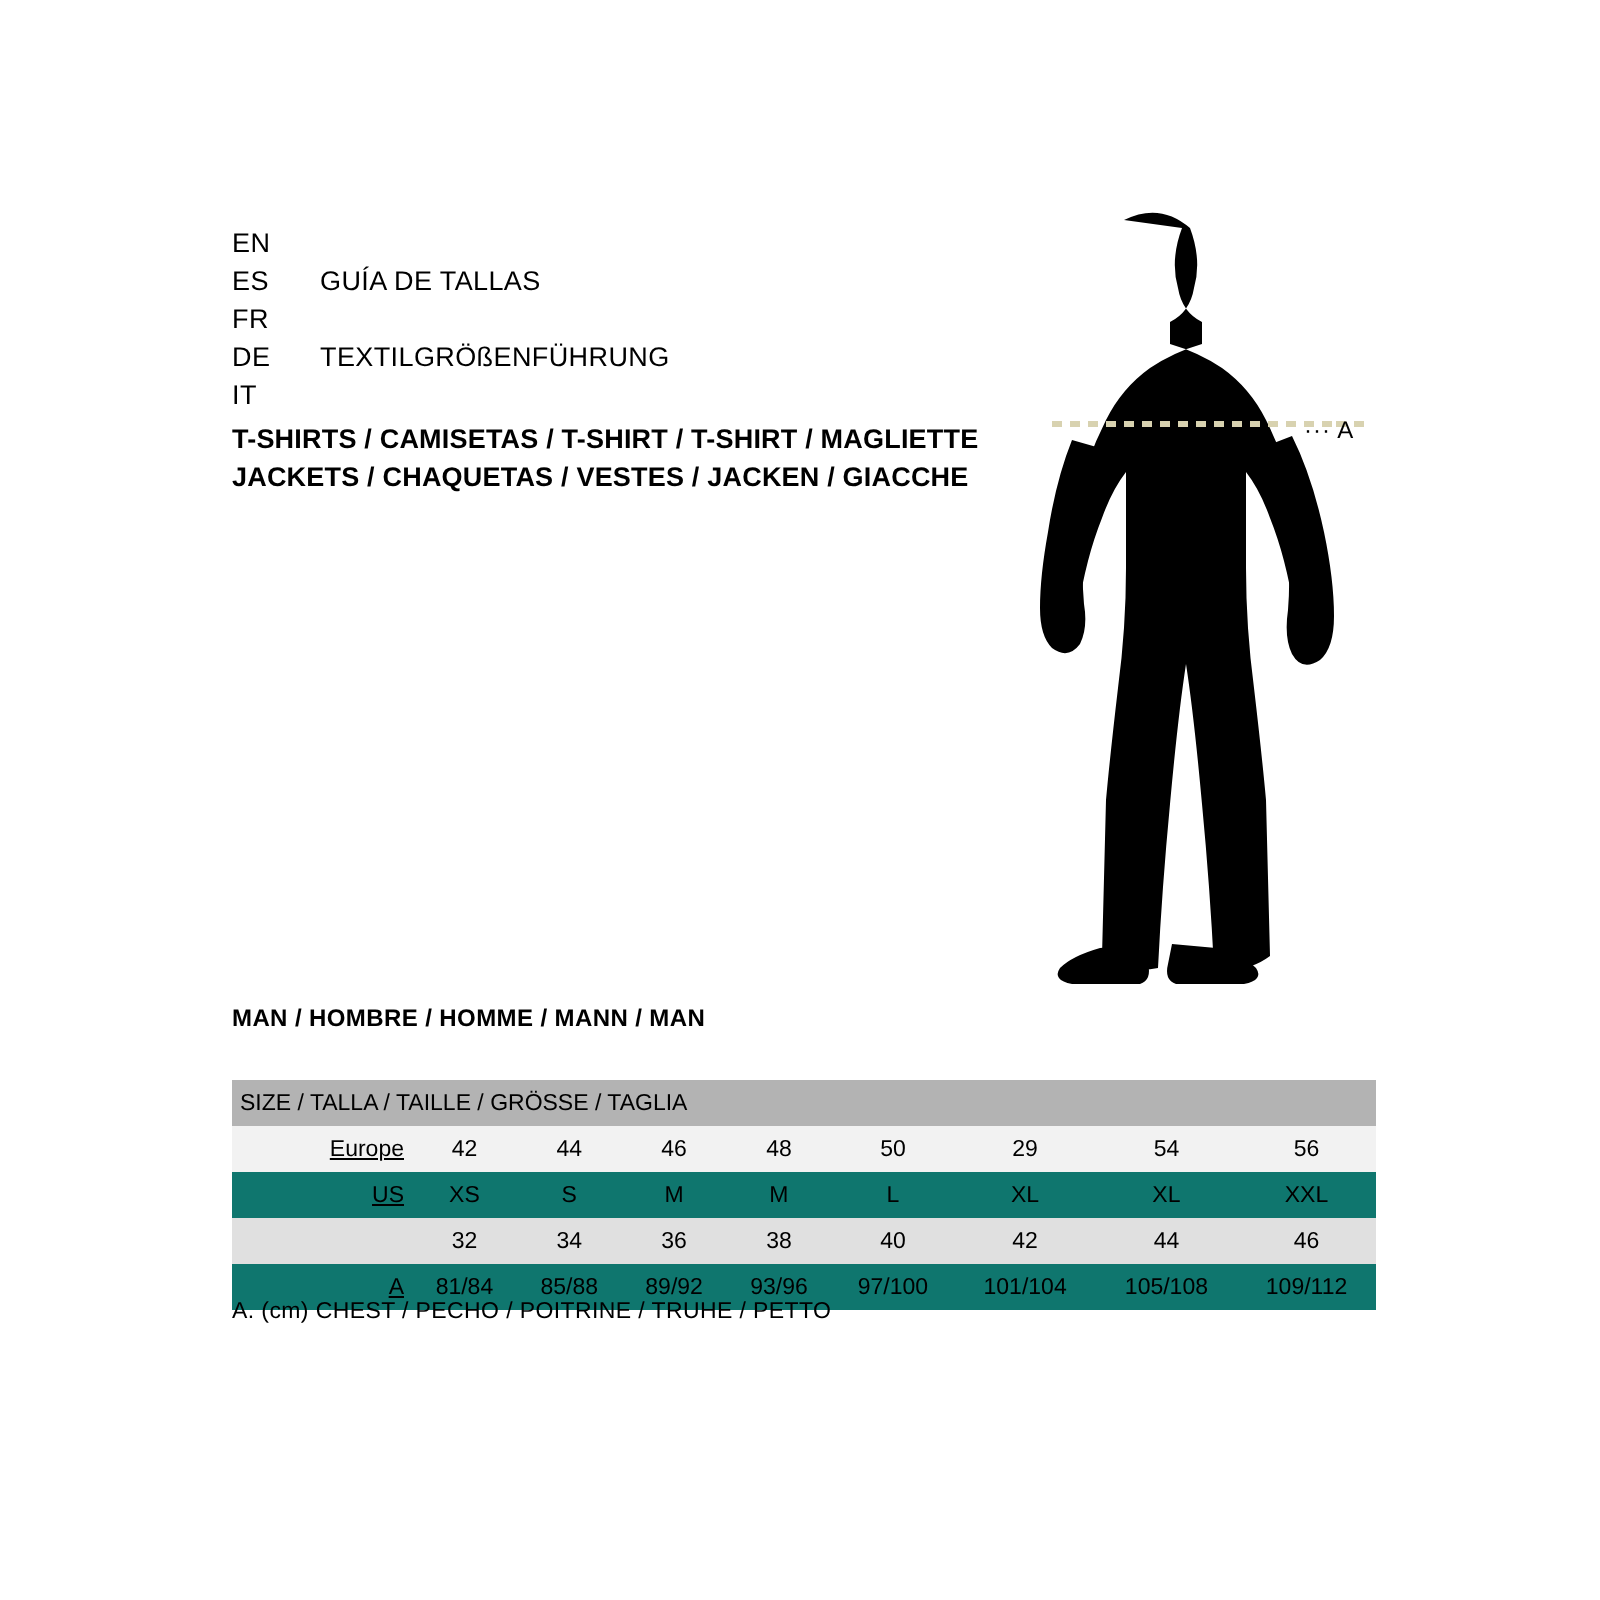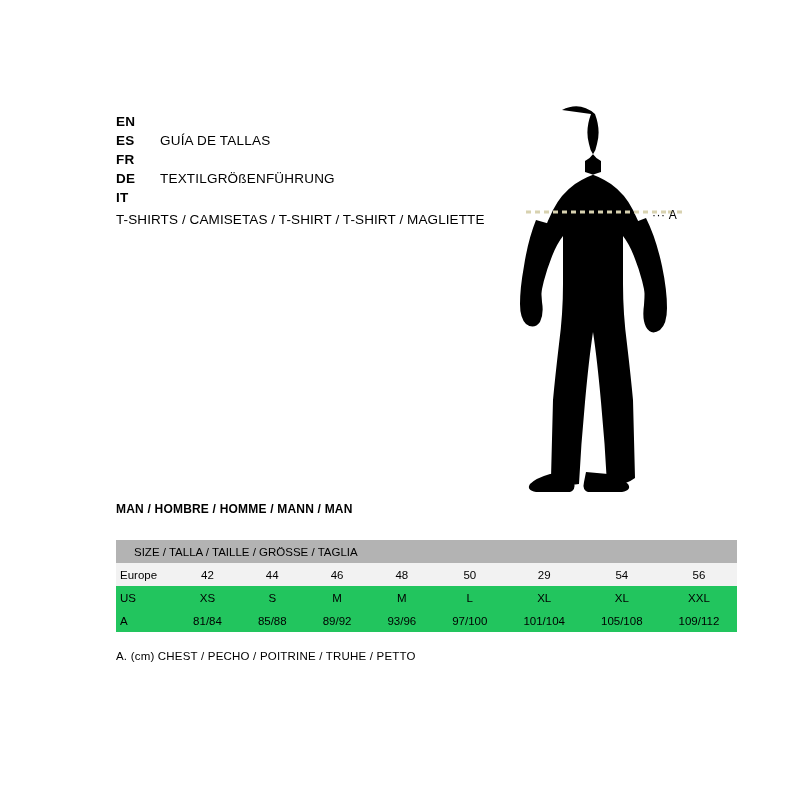--- a/index.html
+++ b/index.html
@@ -25,34 +25,33 @@
   }
   .lang-row {
     display: flex;
     font-size: 13.5px;
     line-height: 19px;
     letter-spacing: 0.2px;
   }
   .lang-code {
     width: 44px;
     flex: 0 0 44px;
-    font-weight: bold;
   }
   .lang-text {
     flex: 1 1 auto;
   }
 
   .garment-block {
     position: absolute;
     left: 116px;
     top: 210px;
     width: 400px;
     font-size: 13.5px;
     line-height: 19px;
-    font-weight: normal;
+    font-weight: bold;
     letter-spacing: 0.1px;
   }
   .garment-line {
     white-space: nowrap;
   }
 
   
   .figure-wrap {
     position: absolute;
     left: 500px;
@@ -84,37 +83,38 @@
 
   table.size-table {
     position: absolute;
     left: 116px;
     top: 540px;
     width: 572px;
     border-collapse: collapse;
     font-size: 11.5px;
   }
   table.size-table td {
-    padding: 3px 18px;
+    padding: 3px 4px;
     height: 17px;
     text-align: center;
     white-space: nowrap;
   }
   table.size-table td.row-head {
-    text-align: left;
+    text-align: right;
     padding-left: 4px;
     width: 82px;
+    text-decoration: underline;
   }
   tr.head-row td {
     background: #b3b3b3;
     font-weight: normal;
     text-align: left;
   }
   tr.row-light td { background: #f2f2f2; }
-  tr.row-white td { background: #22c55e; }
+  tr.row-white td { background: #0f766e; }
   tr.row-grey  td { background: #e0e0e0; }
 
   .table-footnote {
     position: absolute;
     left: 116px;
     top: 650px;
     font-size: 11.5px;
     letter-spacing: 0.2px;
   }
 </style>
@@ -136,20 +136,21 @@
     <div class="lang-code">DE</div>
     <div class="lang-text">TEXTILGRÖßENFÜHRUNG</div>
   </div>
   <div class="lang-row">
     <div class="lang-code">IT</div>
   </div>
 </div>
 
 <div class="garment-block">
   <div class="garment-line">T-SHIRTS / CAMISETAS / T-SHIRT / T-SHIRT / MAGLIETTE</div>
+  <div class="garment-line">JACKETS / CHAQUETAS / VESTES / JACKEN / GIACCHE</div>
 </div>
 
 <div class="figure-wrap">
   <svg width="220" height="400" viewBox="0 0 220 400">
 
     <path d="M62 10 q18 -9 33 4 q6 16 2 30 q-2 12 -12 17 l0 11 q14 4 26 12 q14 10 22 26 q12 24 19 54 q5 22 6 38 l-11 3 q-4 -26 -12 -46 q-5 -14 -12 -23 l0 48 q0 30 4 60 q4 34 6 56 l2 78 q-12 9 -28 6 q-2 -40 -6 -82 q-4 -44 -8 -70 q-4 26 -8 70 q-4 42 -6 82 q-16 3 -28 -6 l2 -78 q2 -22 6 -56 q4 -30 4 -60 l0 -48 q-7 9 -12 23 q-8 20 -12 46 l-11 -3 q1 -16 6 -38 q7 -30 19 -54 q8 -16 22 -26 q12 -8 26 -12 l0 -11 q-10 -5 -12 -17 q-4 -14 2 -30 z" fill="#000000"></path>
 
     <path d="M36 120 q-8 20 -12 46 q-4 22 -4 38 q0 14 6 20 q8 6 14 -2 q4 -8 2 -20 q-2 -22 2 -46 q2 -18 6 -32 z" fill="#000000"></path>
 
     <path d="M146 118 q10 20 16 48 q5 24 5 42 q0 16 -7 22 q-9 6 -14 -3 q-4 -8 -2 -22 q2 -24 -3 -48 q-3 -20 -8 -34 z" fill="#000000"></path>
@@ -188,20 +189,31 @@
       <td>XS</td>
       <td>S</td>
       <td>M</td>
       <td>M</td>
       <td>L</td>
       <td>XL</td>
       <td>XL</td>
       <td>XXL</td>
     </tr>
 
+    <tr class="row-grey">
+      <td class="row-head"></td>
+      <td>32</td>
+      <td>34</td>
+      <td>36</td>
+      <td>38</td>
+      <td>40</td>
+      <td>42</td>
+      <td>44</td>
+      <td>46</td>
+    </tr>
 
     <tr class="row-white">
       <td class="row-head">A</td>
       <td>81/84</td>
       <td>85/88</td>
       <td>89/92</td>
       <td>93/96</td>
       <td>97/100</td>
       <td>101/104</td>
       <td>105/108</td>

